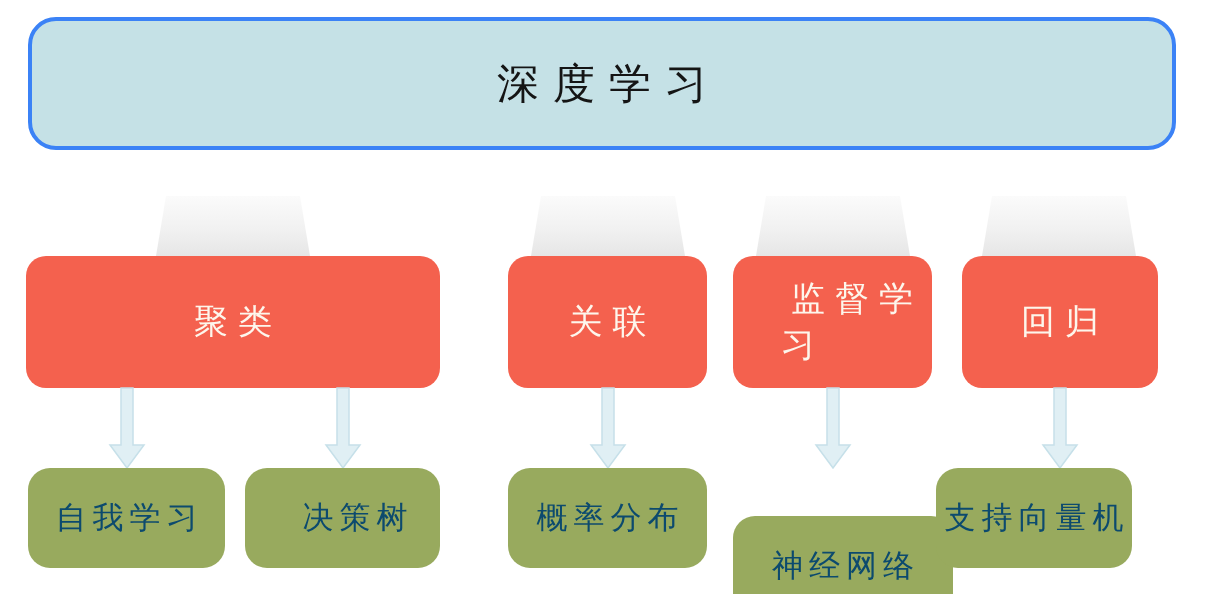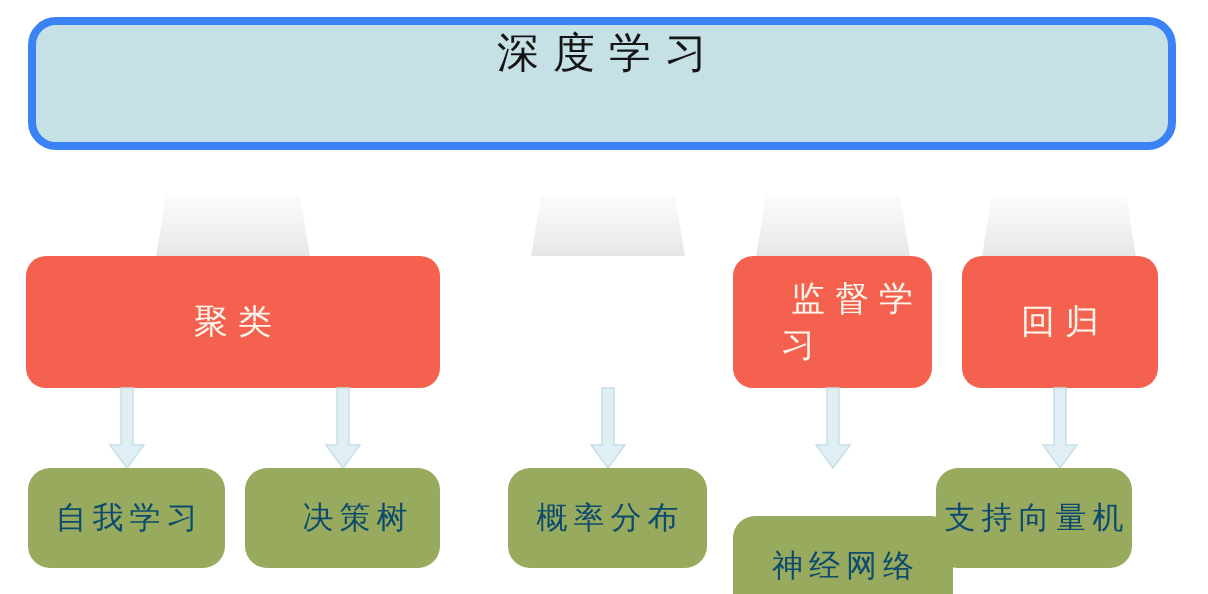--- a/index.html
+++ b/index.html
@@ -13,23 +13,23 @@
     background: #ffffff;
     overflow: hidden;
   }
 
   
   .title-box {
     position: absolute;
     left: 28px; top: 17px;
     width: 1148px; height: 133px;
     background: #c5e1e6;
-    border: 8px solid #3b82f6;
+    border: 4px solid #3b82f6;
     border-radius: 28px;
-    display: flex; align-items: flex-start; justify-content: center;
+    display: flex; align-items: center; justify-content: center;
   }
   .title-box .label {
     color: #151515;
     font-size: 42px;
     letter-spacing: 14px;
     text-indent: 14px;
     font-family: "DejaVu Serif", serif;
   }
 
   
@@ -109,20 +109,23 @@
   </div>
 
   <div class="funnel f1"></div>
   <div class="funnel f2"></div>
   <div class="funnel f3"></div>
   <div class="funnel f4"></div>
 
   <div class="cat-box cat-1">
     <span class="label">聚类</span>
   </div>
+  <div class="cat-box cat-2">
+    <span class="label">关联</span>
+  </div>
   <div class="cat-box cat-3">
     <span class="label">监督学习</span>
   </div>
   <div class="cat-box cat-4">
     <span class="label">回归</span>
   </div>
 
   <svg class="arrow a1" viewBox="0 0 38 82">
     <polygon points="13,1 25,1 25,58 36,58 19,81 2,58 13,58" fill="#e0eff4" stroke="#c6e0e9" stroke-width="1.5"></polygon>
   </svg>

